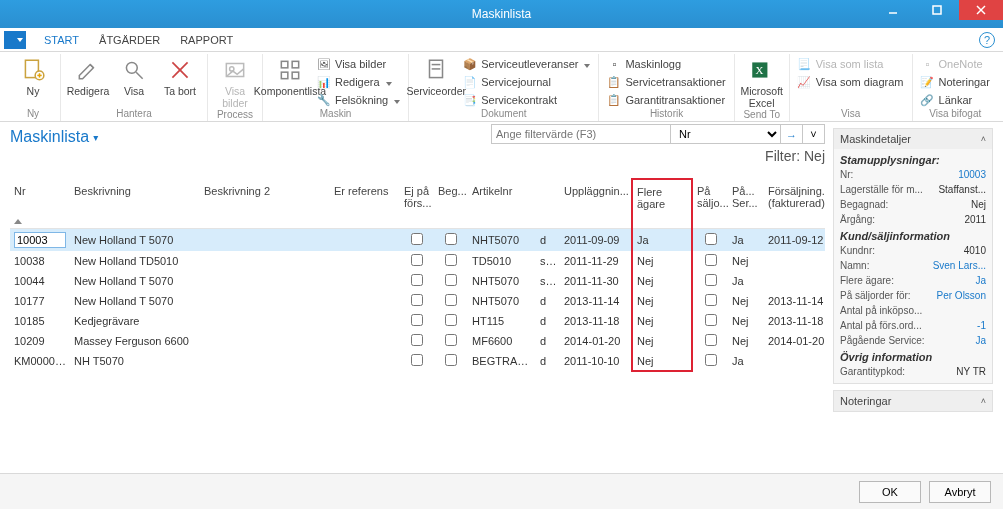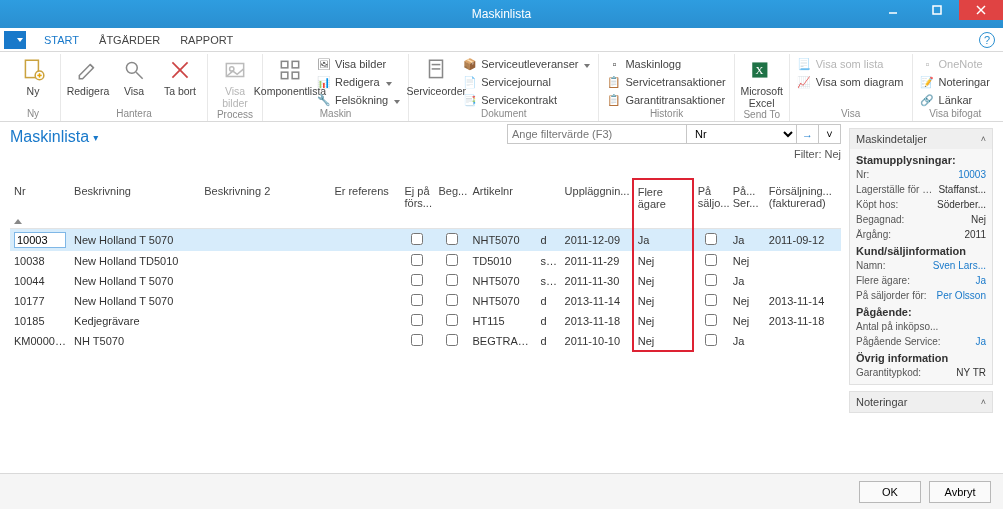--- a/index.html
+++ b/index.html
@@ -41,46 +41,46 @@
 .main { position:absolute; top:122px; left:0; right:0; bottom:36px; display:flex; padding:6px 10px 0 10px; gap:8px;}
 .leftpane { flex:1; display:flex; flex-direction:column; position:relative; min-width:0;}
 .page-title { color:#1979ca; font-size:16px; margin-bottom:4px; display:flex; align-items:center; gap:4px;}
 .page-title .dd { font-size:10px; color:#1979ca;}
 
 .filterbar { position:absolute; right:0; top:-4px; display:flex; align-items:center; gap:0;}
 .filter-input { width:180px; height:20px; border:1px solid #c7c7c7; font-size:11px; padding:0 4px; color:#888;}
 .filter-select { width:110px; height:20px; border:1px solid #c7c7c7; border-left:none; font-size:11px; padding:0 4px; background:#fff;}
 .filter-go { width:22px; height:20px; border:1px solid #c7c7c7; border-left:none; background:#fff; color:#1979ca; cursor:pointer; display:flex;align-items:center;justify-content:center;}
 .filter-dd { width:22px; height:20px; border:1px solid #c7c7c7; border-left:none; background:#fff; cursor:pointer; display:flex;align-items:center;justify-content:center;}
-.filter-applied { position:absolute; right:0; top:20px; font-size:11px; color:#555;}
+.filter-applied { position:absolute; right:0; top:20px; font-size:14px; color:#555;}
 
 
 .gridwrap { flex:1; overflow:hidden; margin-top:28px; position:relative;}
 .grid { width:100%; border-collapse:collapse; table-layout:fixed;}
 .grid th { font-size:11px; font-weight:normal; color:#444; text-align:left; padding:6px 4px 18px 4px; border-bottom:1px solid #e3e3e3; vertical-align:top; position:relative;}
 .grid th .sort::after { content:""; position:absolute; left:4px; bottom:4px; border-left:4px solid transparent; border-right:4px solid transparent; border-bottom:5px solid #888;}
 .grid td { font-size:11px; color:#333; padding:3px 4px; border-bottom:0; white-space:nowrap; overflow:hidden; text-overflow:ellipsis; }
 .grid tr.selected td { background:#d7ecfb;}
 .grid input[type=checkbox]{ width:12px;height:12px;}
 .grid .cell-input { width:100%; border:1px solid #7fb7e6; background:#fff; font-size:11px; padding:1px 2px; height:16px;}
 .col-redbox-header { border:2px solid #d23; border-bottom:none;margin-left:15px;}
 .hsb { position:absolute; left:0; right:0; bottom:0; height:14px; overflow-x:scroll; overflow-y:hidden;}
 .hsb-inner { width:1400px; height:1px;}
 
 
-.sidebar { width:144px; display:flex; flex-direction:column; gap:6px;}
+.sidebar { width:160px; display:flex; flex-direction:column; gap:6px;}
 .side-section { border:1px solid #e0e0e0; background:#f7f7f7;}
 .side-header { background:#efefef; padding:4px 6px; font-size:11px; color:#444; display:flex; justify-content:space-between; align-items:center; cursor:pointer;}
 .side-header .chev { font-size:9px; color:#666;}
 .side-body { padding:2px 4px 4px 4px; background:#f7f7f7;}
 .kv { display:flex; justify-content:space-between; font-size:10px; padding:2px 2px;}
 .kv .k { color:#555; white-space:nowrap; overflow:hidden; text-overflow:ellipsis; max-width:95px;}
 .kv .v { color:#333; text-align:right; white-space:nowrap;}
 .kv .v.link { color:#1979ca; cursor:pointer;}
-.kv-head { font-weight:bold; color:#333; padding:3px 2px 1px 2px; font-size:11px;}
+.kv-head { font-weight:bold; color:#333; padding:3px 2px 1px 2px; font-size:11px;font-style:italic;}
 
 
 .footer { position:absolute; left:0; right:0; bottom:0; height:36px; border-top:1px solid #d9d9d9; background:#f5f5f5; display:flex; justify-content:flex-end; align-items:center; padding-right:12px; gap:8px;}
 .btn { min-width:62px; height:22px; border:1px solid #b8b8b8; background:#fafafa; font-size:11px; cursor:pointer;}
 
 
 svg.ico-lg { width:26px; height:26px;}
 </style>
 </head>
 <body>
@@ -373,21 +373,21 @@
         <tbody id="grid-body">
             <tr class="row selected">
               <td><input class="cell-input" value="10003" style=""></td>
               <td>New Holland T 5070</td>
               <td></td>
               <td></td>
               <td style="text-align:center"><input type="checkbox" style=""></td>
               <td style="text-align:center"><input type="checkbox" style=""></td>
               <td>NHT5070</td>
               <td>d</td>
-              <td>2011-12-09</td>
+              <td>2011-09-09</td>
               <td style="border-left:2px solid #d23;border-right:2px solid #d23;">Ja</td>
               <td style="text-align:center"><input type="checkbox" style=""></td>
               <td>Ja</td>
               <td>2011-09-12</td>
             </tr>
             <tr class="row">
               <td>10038</td>
               <td>New Holland TD5010</td>
               <td></td>
               <td></td>
@@ -438,20 +438,35 @@
               <td></td>
               <td style="text-align:center"><input type="checkbox" style=""></td>
               <td style="text-align:center"><input type="checkbox" style=""></td>
               <td>HT115</td>
               <td>d</td>
               <td>2013-11-18</td>
               <td style="border-left:2px solid #d23;border-right:2px solid #d23;">Nej</td>
               <td style="text-align:center"><input type="checkbox" style=""></td>
               <td>Nej</td>
               <td>2013-11-18</td>
+            </tr>
+            <tr class="row">
+              <td>10209</td>
+              <td>Massey Ferguson 6600</td>
+              <td></td>
+              <td></td>
+              <td style="text-align:center"><input type="checkbox" style=""></td>
+              <td style="text-align:center"><input type="checkbox" style=""></td>
+              <td>MF6600</td>
+              <td>d</td>
+              <td>2014-01-20</td>
+              <td style="border-left:2px solid #d23;border-right:2px solid #d23;">Nej</td>
+              <td style="text-align:center"><input type="checkbox" style=""></td>
+              <td>Nej</td>
+              <td>2014-01-20</td>
             </tr>
             <tr class="row">
               <td>KM000005</td>
               <td>NH T5070</td>
               <td></td>
               <td></td>
               <td style="text-align:center"><input type="checkbox" style=""></td>
               <td style="text-align:center"><input type="checkbox" style=""></td>
               <td>BEGTRAKNH</td>
               <td>d</td>
@@ -479,48 +494,51 @@
         <div class="kv-head">Stamupplysningar:</div>
         <div class="kv">
             <span class="k">Nr:</span>
             <span class="v link">10003</span>
           </div>
         <div class="kv">
             <span class="k">Lagerställe för m...</span>
             <span class="v">Staffanst...</span>
           </div>
         <div class="kv">
-            <span class="k">Köpt hos:</span>
-            <span class="v">Söderber...</span>
-          </div>
-        <div class="kv">
             <span class="k">Begagnad:</span>
             <span class="v">Nej</span>
           </div>
         <div class="kv">
             <span class="k">Årgång:</span>
             <span class="v">2011</span>
           </div>
         <div class="kv-head">Kund/säljinformation</div>
         <div class="kv">
+            <span class="k">Kundnr:</span>
+            <span class="v">4010</span>
+          </div>
+        <div class="kv">
             <span class="k">Namn:</span>
             <span class="v link">Sven Lars...</span>
           </div>
         <div class="kv">
             <span class="k">Flere ägare:</span>
             <span class="v link">Ja</span>
           </div>
         <div class="kv">
             <span class="k">På säljorder för:</span>
             <span class="v link">Per Olsson</span>
           </div>
-        <div class="kv-head">Pågående:</div>
         <div class="kv">
             <span class="k">Antal på inköpso...</span>
             <span class="v"></span>
+          </div>
+        <div class="kv">
+            <span class="k">Antal på förs.ord...</span>
+            <span class="v link">-1</span>
           </div>
         <div class="kv">
             <span class="k">Pågående Service:</span>
             <span class="v link">Ja</span>
           </div>
         <div class="kv-head">Övrig information</div>
         <div class="kv">
             <span class="k">Garantitypkod:</span>
             <span class="v">NY TR</span>
           </div>

